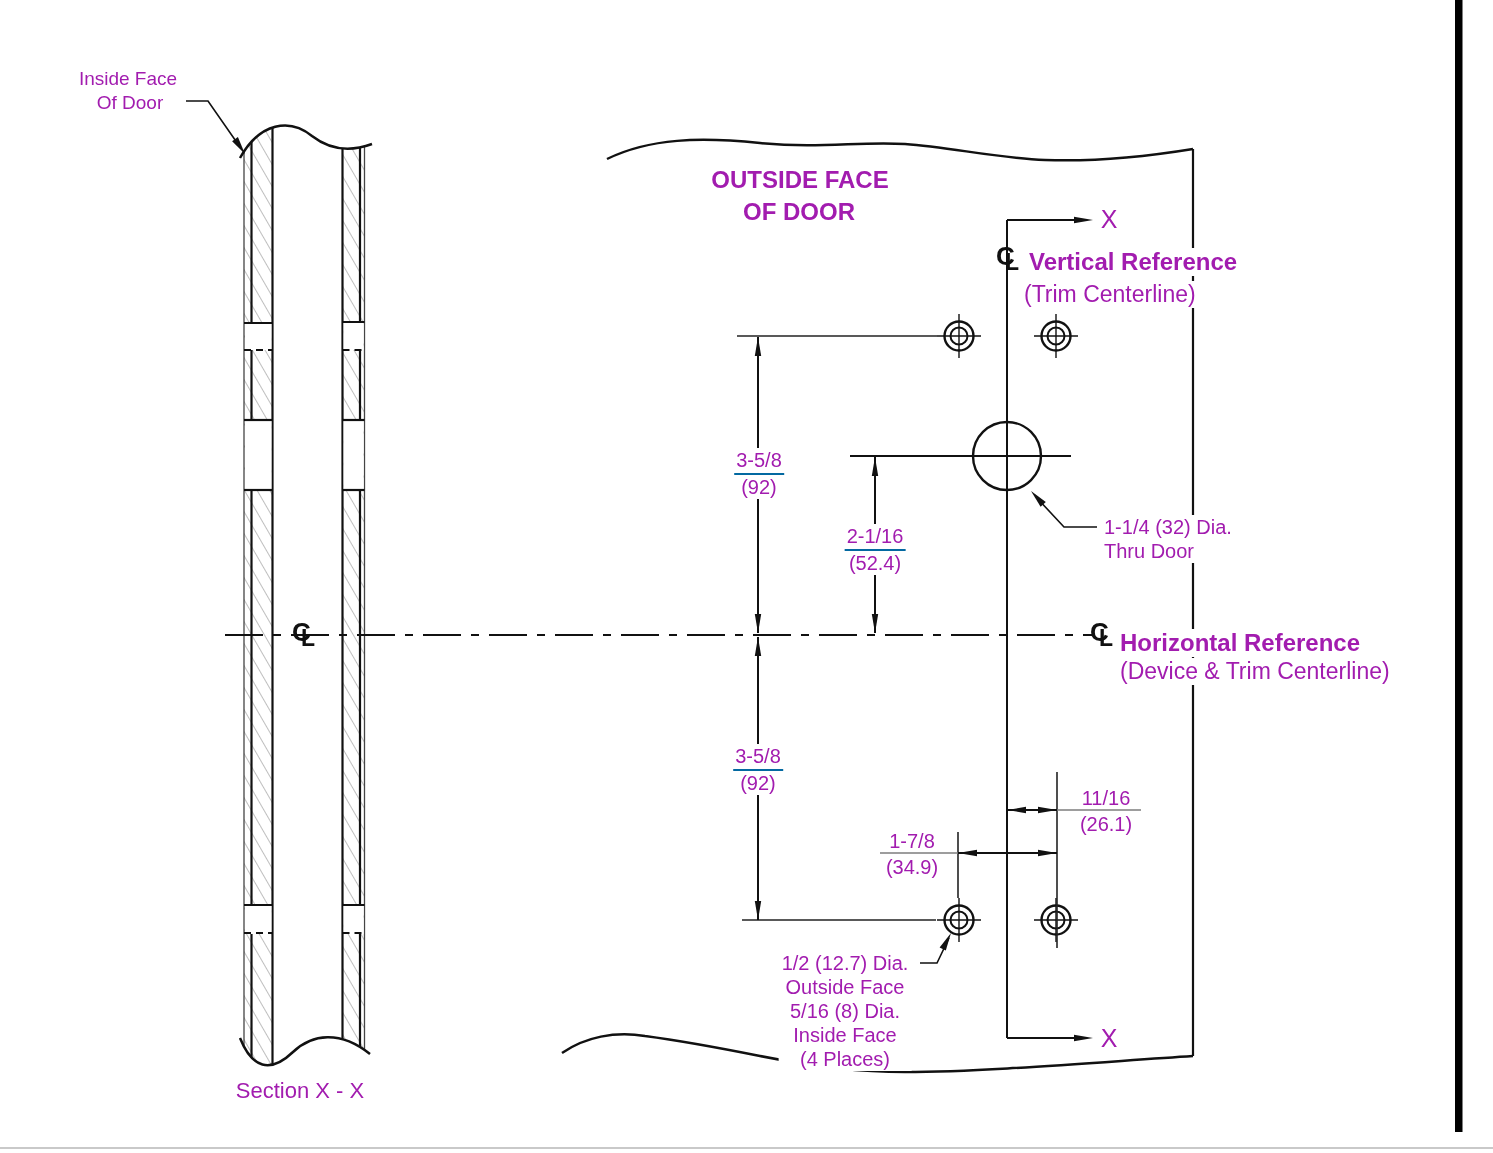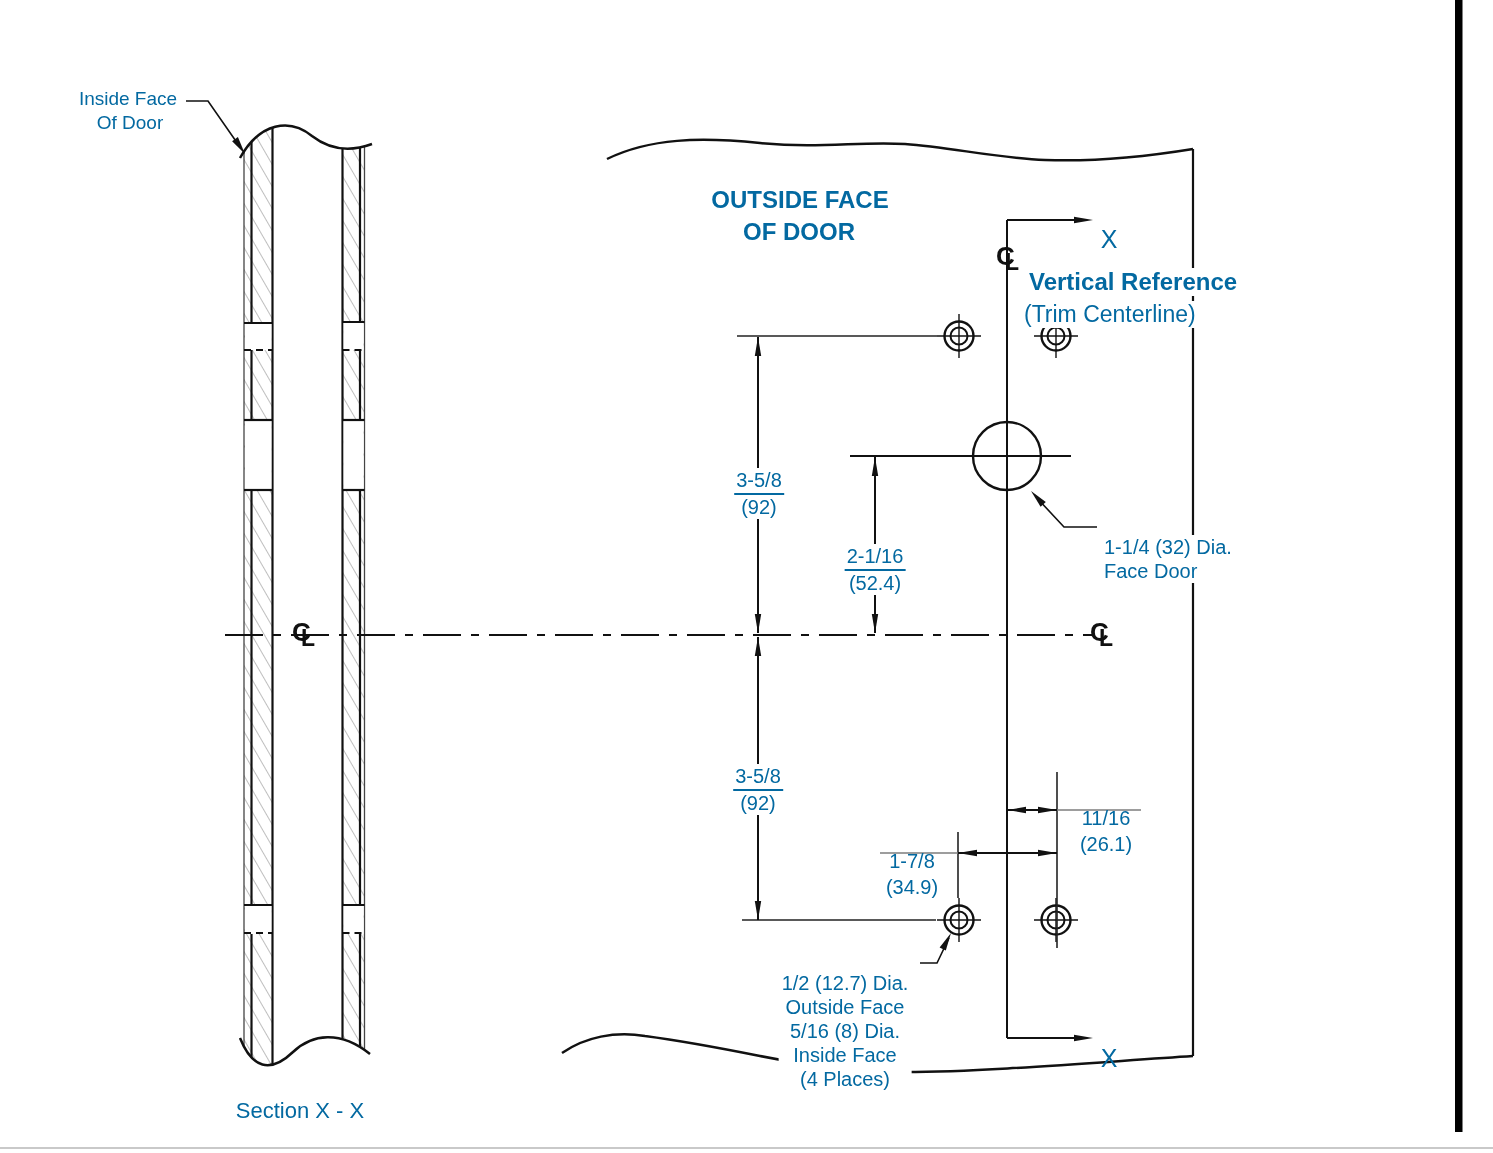--- a/index.html
+++ b/index.html
@@ -1,20 +1,20 @@
 <!DOCTYPE html>
 <html><head>
 <meta charset="utf-8">
 <style>
   html,body{margin:0;padding:0;background:#ffffff;}
   #page{position:relative;width:1493px;height:1153px;background:#ffffff;overflow:hidden;
         font-family:"Liberation Sans", sans-serif;color:#111;}
   #lines{position:absolute;left:0;top:0;z-index:1;}
   #textlayer{position:absolute;left:0;top:0;width:100%;height:100%;z-index:2;}
-  .txt{position:absolute;white-space:nowrap;color:#0369a1;margin-top:20px;}
+  .txt{position:absolute;white-space:nowrap;color:#a21caf;}
   .ctr{transform:translateX(-50%);text-align:center;}
   .bg{background:#ffffff;padding:0 3px;}
   .t19{font-size:19px;line-height:23px;}
   .t20{font-size:20px;line-height:24px;}
   .t22{font-size:22px;line-height:26px;}
   .t23{font-size:23px;line-height:27px;}
   .t24b{font-size:24px;font-weight:bold;line-height:28px;}
   .t26{font-size:25px;line-height:28px;}
   .dimstack{font-size:20px;line-height:24px;}
   .dimstack .frac{display:inline-block;border-bottom:2px solid #0369a1;padding:0 2px 1px 2px;}
@@ -213,23 +213,25 @@
     <span class="cc">C</span>
     <span class="ll">L</span>
   </div>
   <div class="txt t24b bg" style="left:1026px;top:248px;">Vertical Reference</div>
   <div class="txt t23 bg" style="left:1021px;top:281px;">(Trim Centerline)</div>
 
   <div class="cl-sym" style="left:1090px;top:619px;">
     <span class="cc">C</span>
     <span class="ll">L</span>
   </div>
+  <div class="txt t24b bg" style="left:1117px;top:629px;">Horizontal Reference</div>
+  <div class="txt t23 bg" style="left:1117px;top:658px;">(Device &amp; Trim Centerline)</div>
 
   <div class="txt t20 bg" style="left:1101px;top:515px;">1-1/4 (32) Dia.</div>
-  <div class="txt t20 bg" style="left:1101px;top:539px;">Face Door</div>
+  <div class="txt t20 bg" style="left:1101px;top:539px;">Thru Door</div>
 
   <div class="txt dimstack ctr bg" style="left:759px;top:448px;">
     <span class="frac">3-5/8</span><br>
     <span>(92)</span>
   </div>
   <div class="txt dimstack ctr bg" style="left:875px;top:524px;">
     <span class="frac">2-1/16</span><br>
     <span>(52.4)</span>
   </div>
   <div class="txt dimstack ctr bg" style="left:758px;top:744px;">

